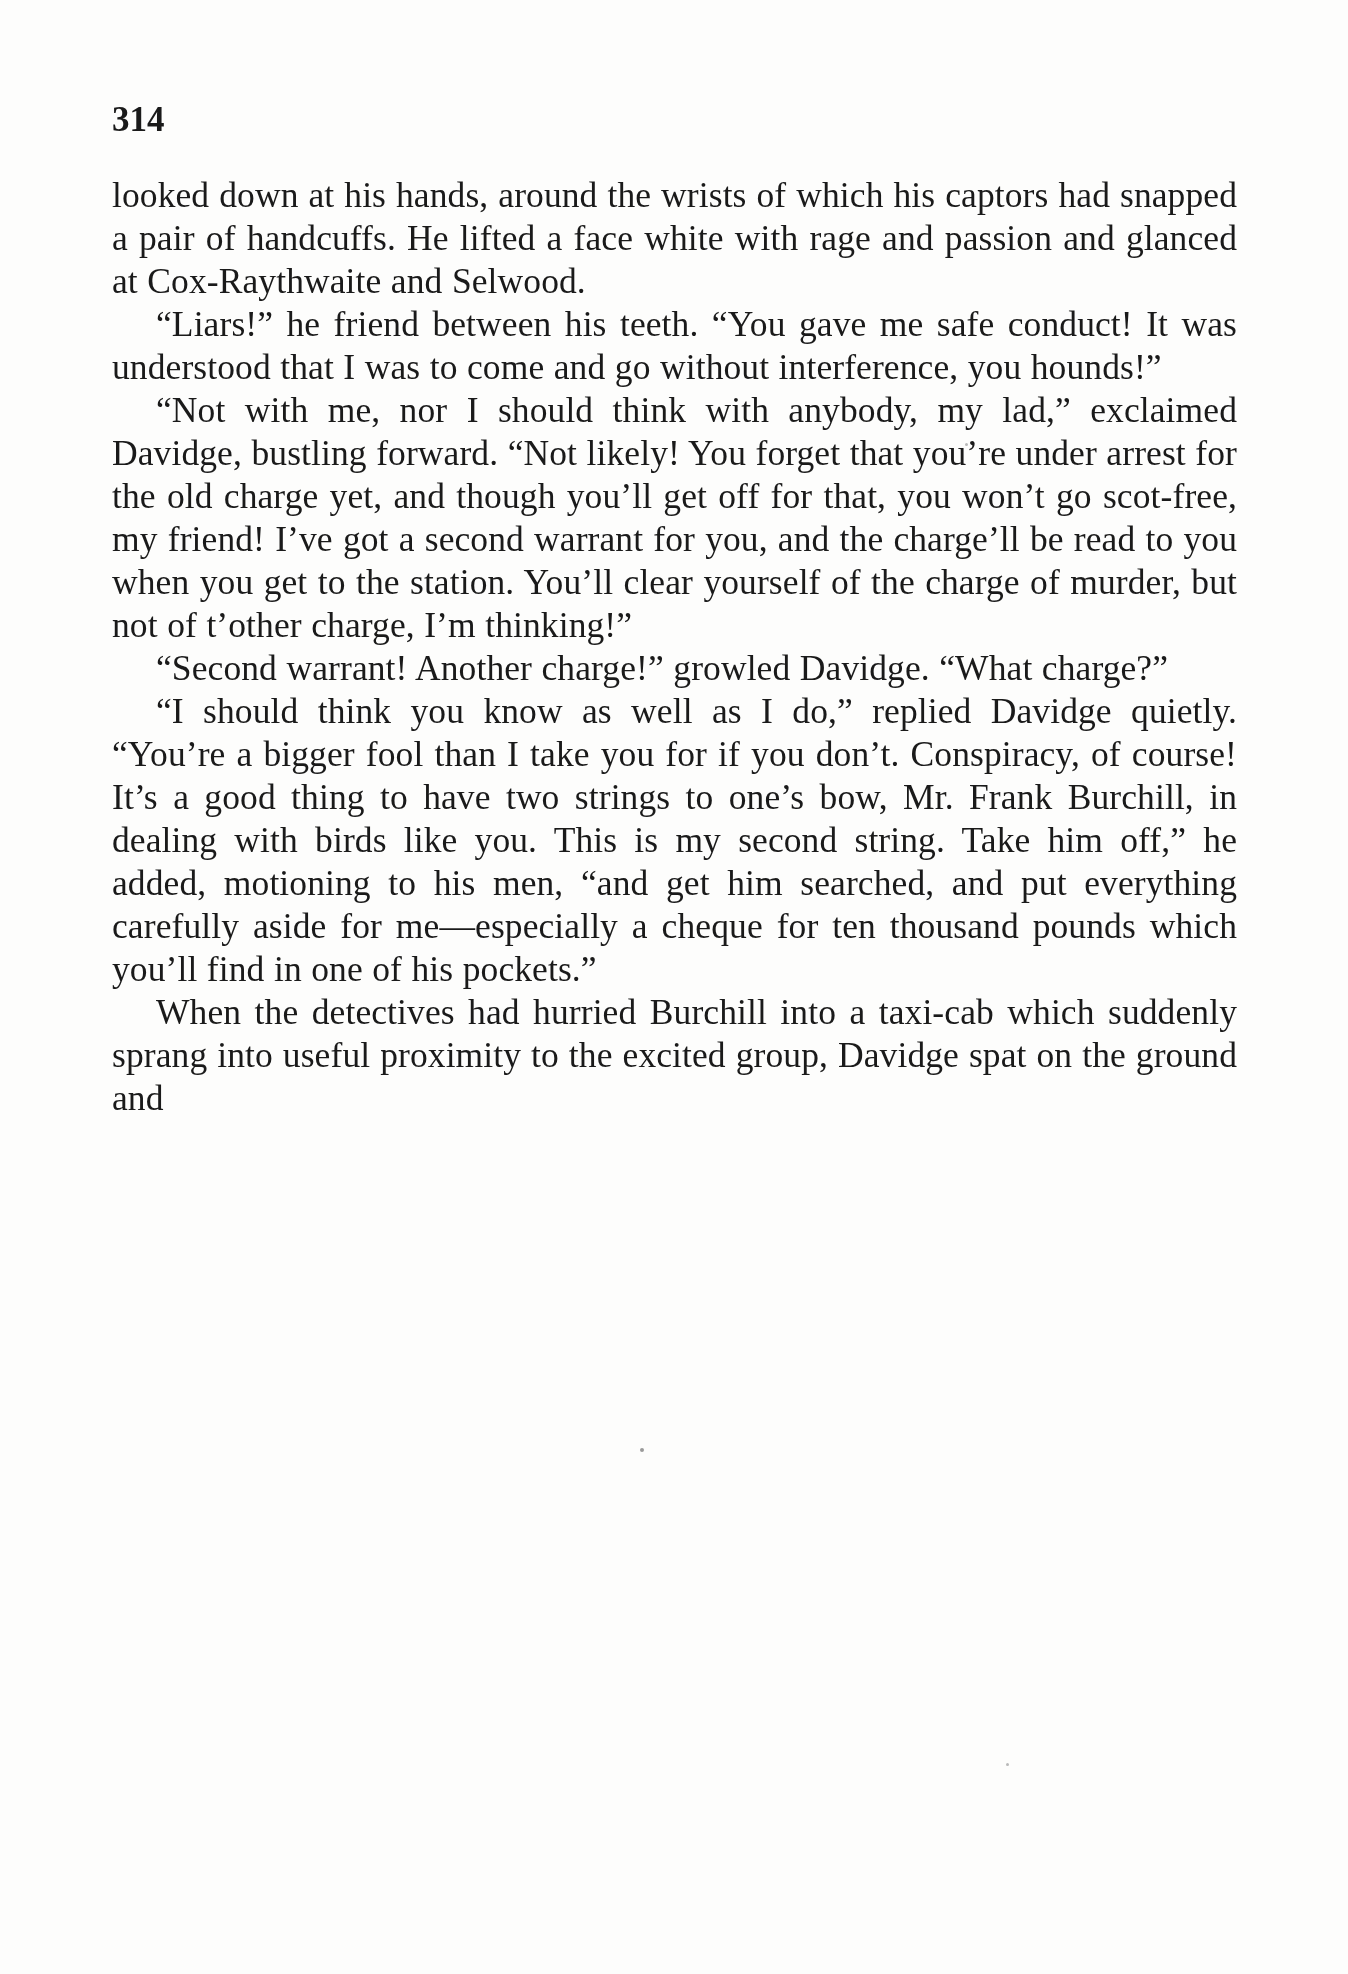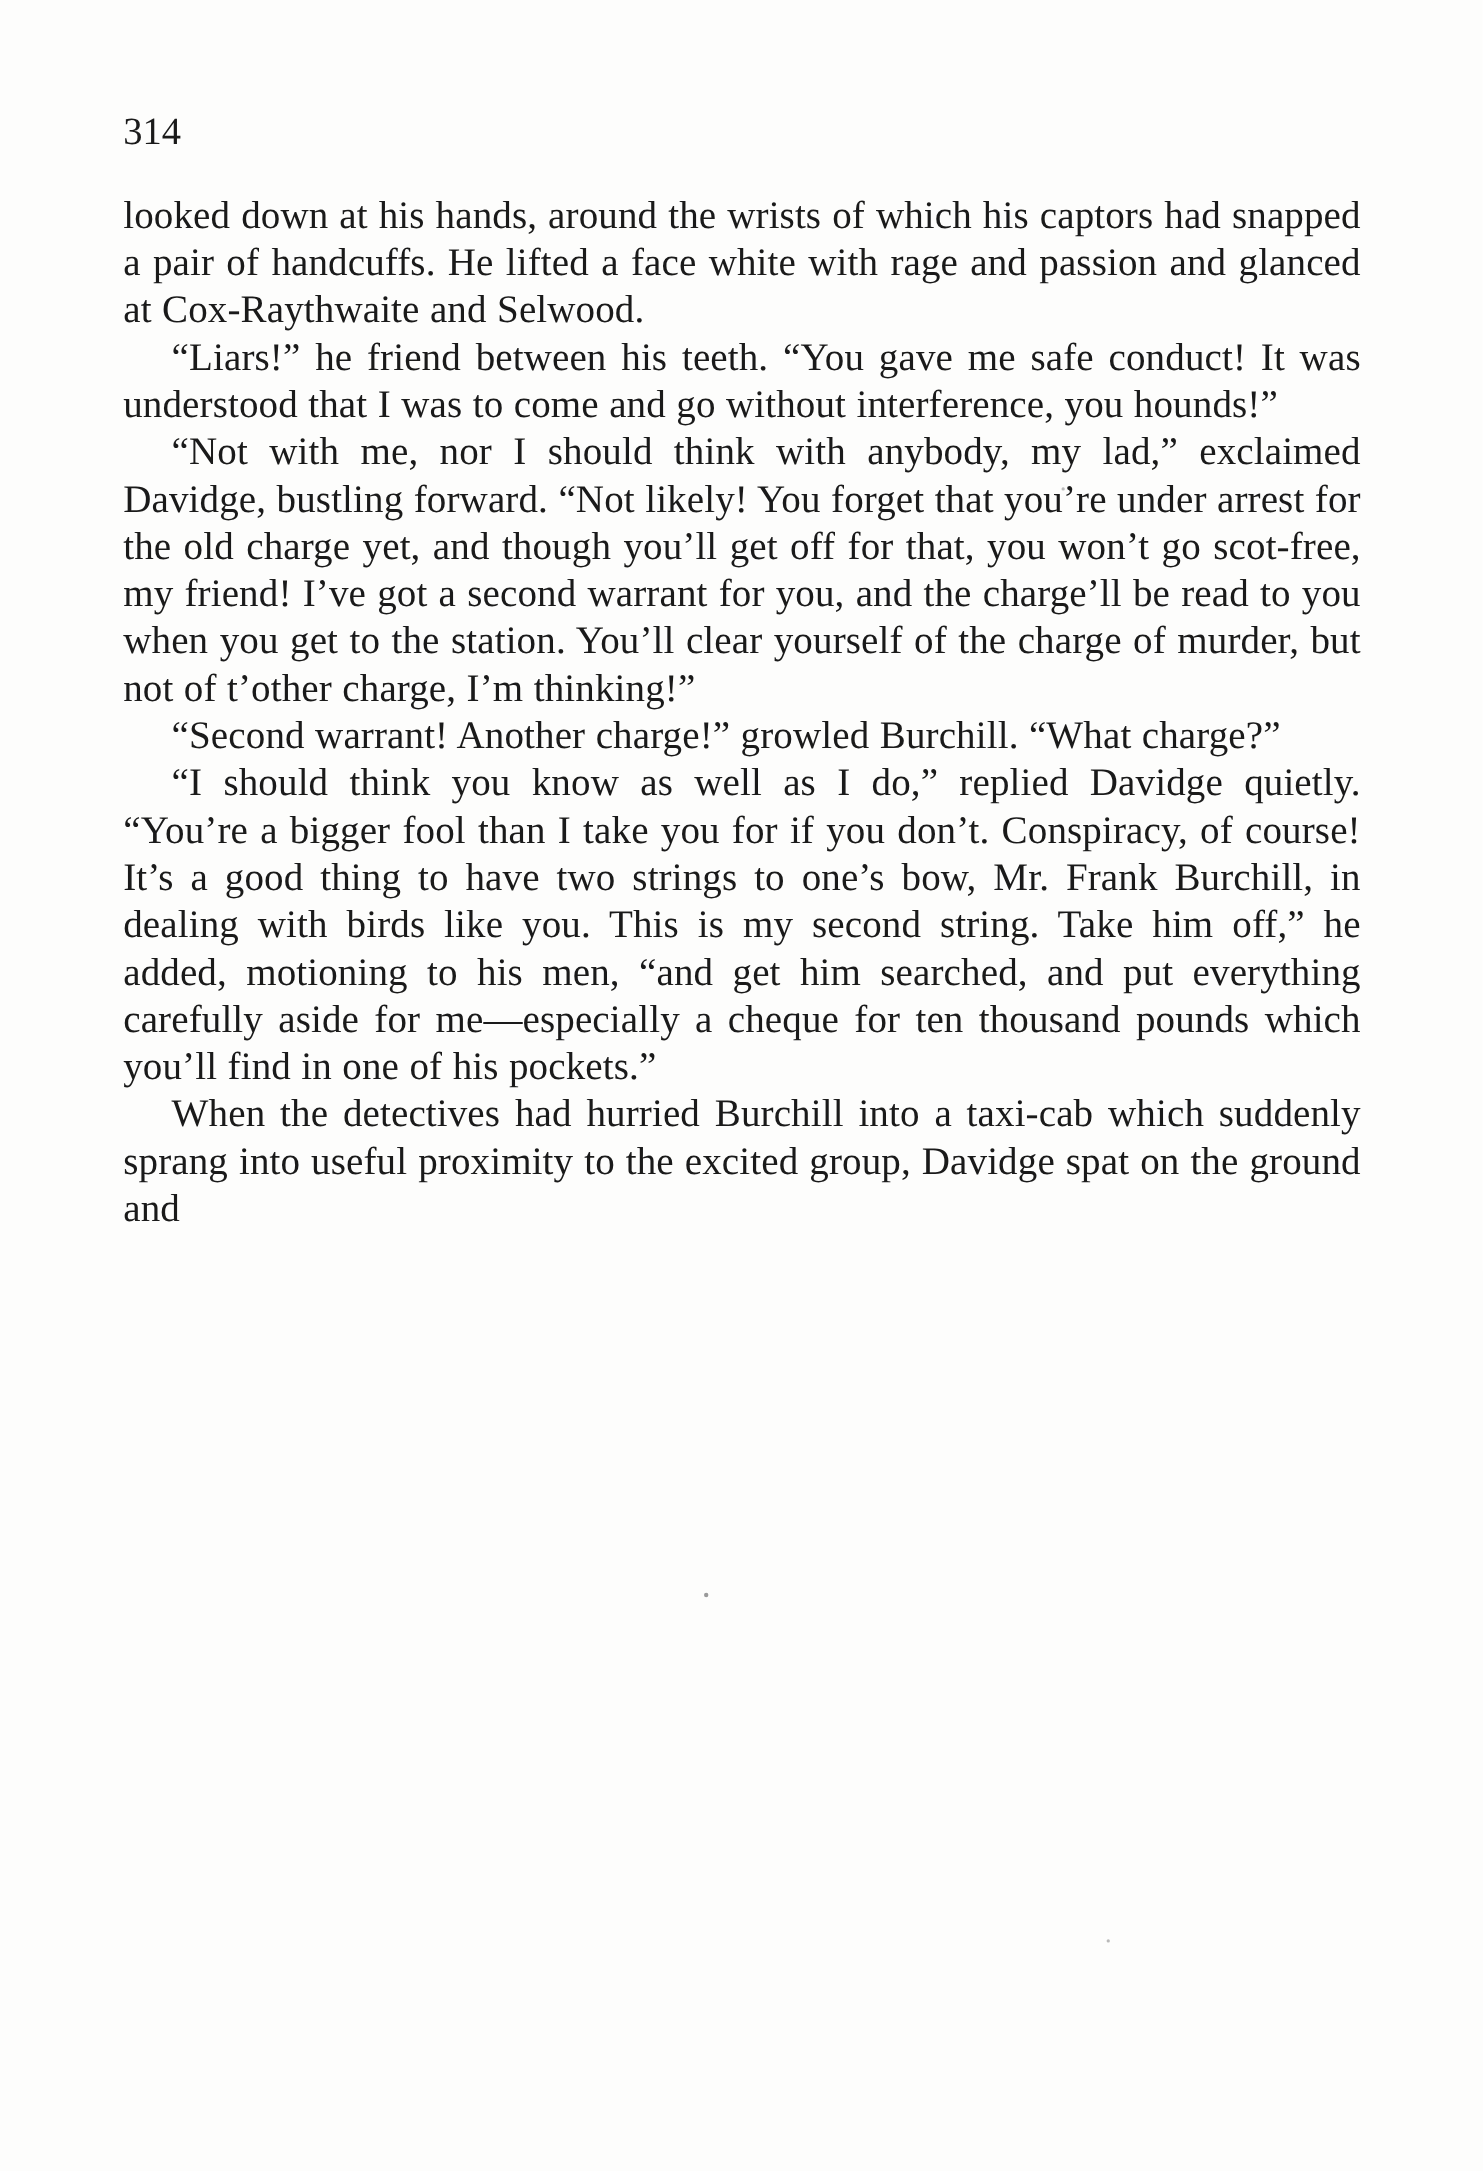--- a/index.html
+++ b/index.html
@@ -31,21 +31,21 @@
   .running-head {
     display: flex;
     align-items: baseline;
     font-size: 35px;
     letter-spacing: 0.5px;
     margin: 0 0 34px 0;
     font-weight: 400;
   }
   .folio {
     font-size: 35px;
-    font-weight: 400;
+    font-weight: 700;
     margin-right: 44px;
     letter-spacing: 0px;
   }
   .head-title {
     font-size: 35px;
     letter-spacing: 2.2px;
     font-weight: 400;
   }
   p.para {
     margin: 0;
@@ -85,21 +85,21 @@
 
   <div class="text-block">
 
     <div class="running-head">
       <span class="folio">314</span>
     </div>
 
     <p class="para">looked down at his hands, around the wrists of which his captors had snapped a pair of handcuffs.  He lifted a face white with rage and passion and glanced at Cox-Raythwaite and Selwood.</p>
     <p class="para indent">“Liars!” he friend between his teeth.  “You gave me safe conduct!  It was understood that I was to come and go without interference, you hounds!”</p>
     <p class="para indent">“Not with me, nor I should think with anybody, my lad,” exclaimed Davidge, bustling forward.  “Not likely!  You forget that you’re under arrest for the old charge yet, and though you’ll get off for that, you won’t go scot-free, my friend!  I’ve got a second warrant for you, and the charge’ll be read to you when you get to the station.  You’ll clear yourself of the charge of murder, but not of t’other charge, I’m thinking!”</p>
-    <p class="para indent">“Second warrant!  Another charge!” growled Burchill.  “What charge?”</p>
+    <p class="para indent">“Second warrant!  Another charge!” growled Davidge.  “What charge?”</p>
     <p class="para indent">“I should think you know as well as I do,” replied Davidge quietly.  “You’re a bigger fool than I take you for if you don’t.  Conspiracy, of course!  It’s a good thing to have two strings to one’s bow, Mr. Frank Burchill, in dealing with birds like you.  This is my second string.  Take him off,” he added, motioning to his men, “and get him searched, and put everything carefully aside for me—especially a cheque for ten thousand pounds which you’ll find in one of his pockets.”</p>
     <p class="para indent">When the detectives had hurried Burchill into a taxi-cab which suddenly sprang into useful proximity to the excited group, Davidge spat on the ground and</p>
 
   </div>
 
   <div class="spacer-dot"></div>
   <div class="faint-mark" style="left:1006px; top:1763px;"></div>
   <div class="faint-mark" style="left:965px; top:443px;"></div>
 
 </div>

